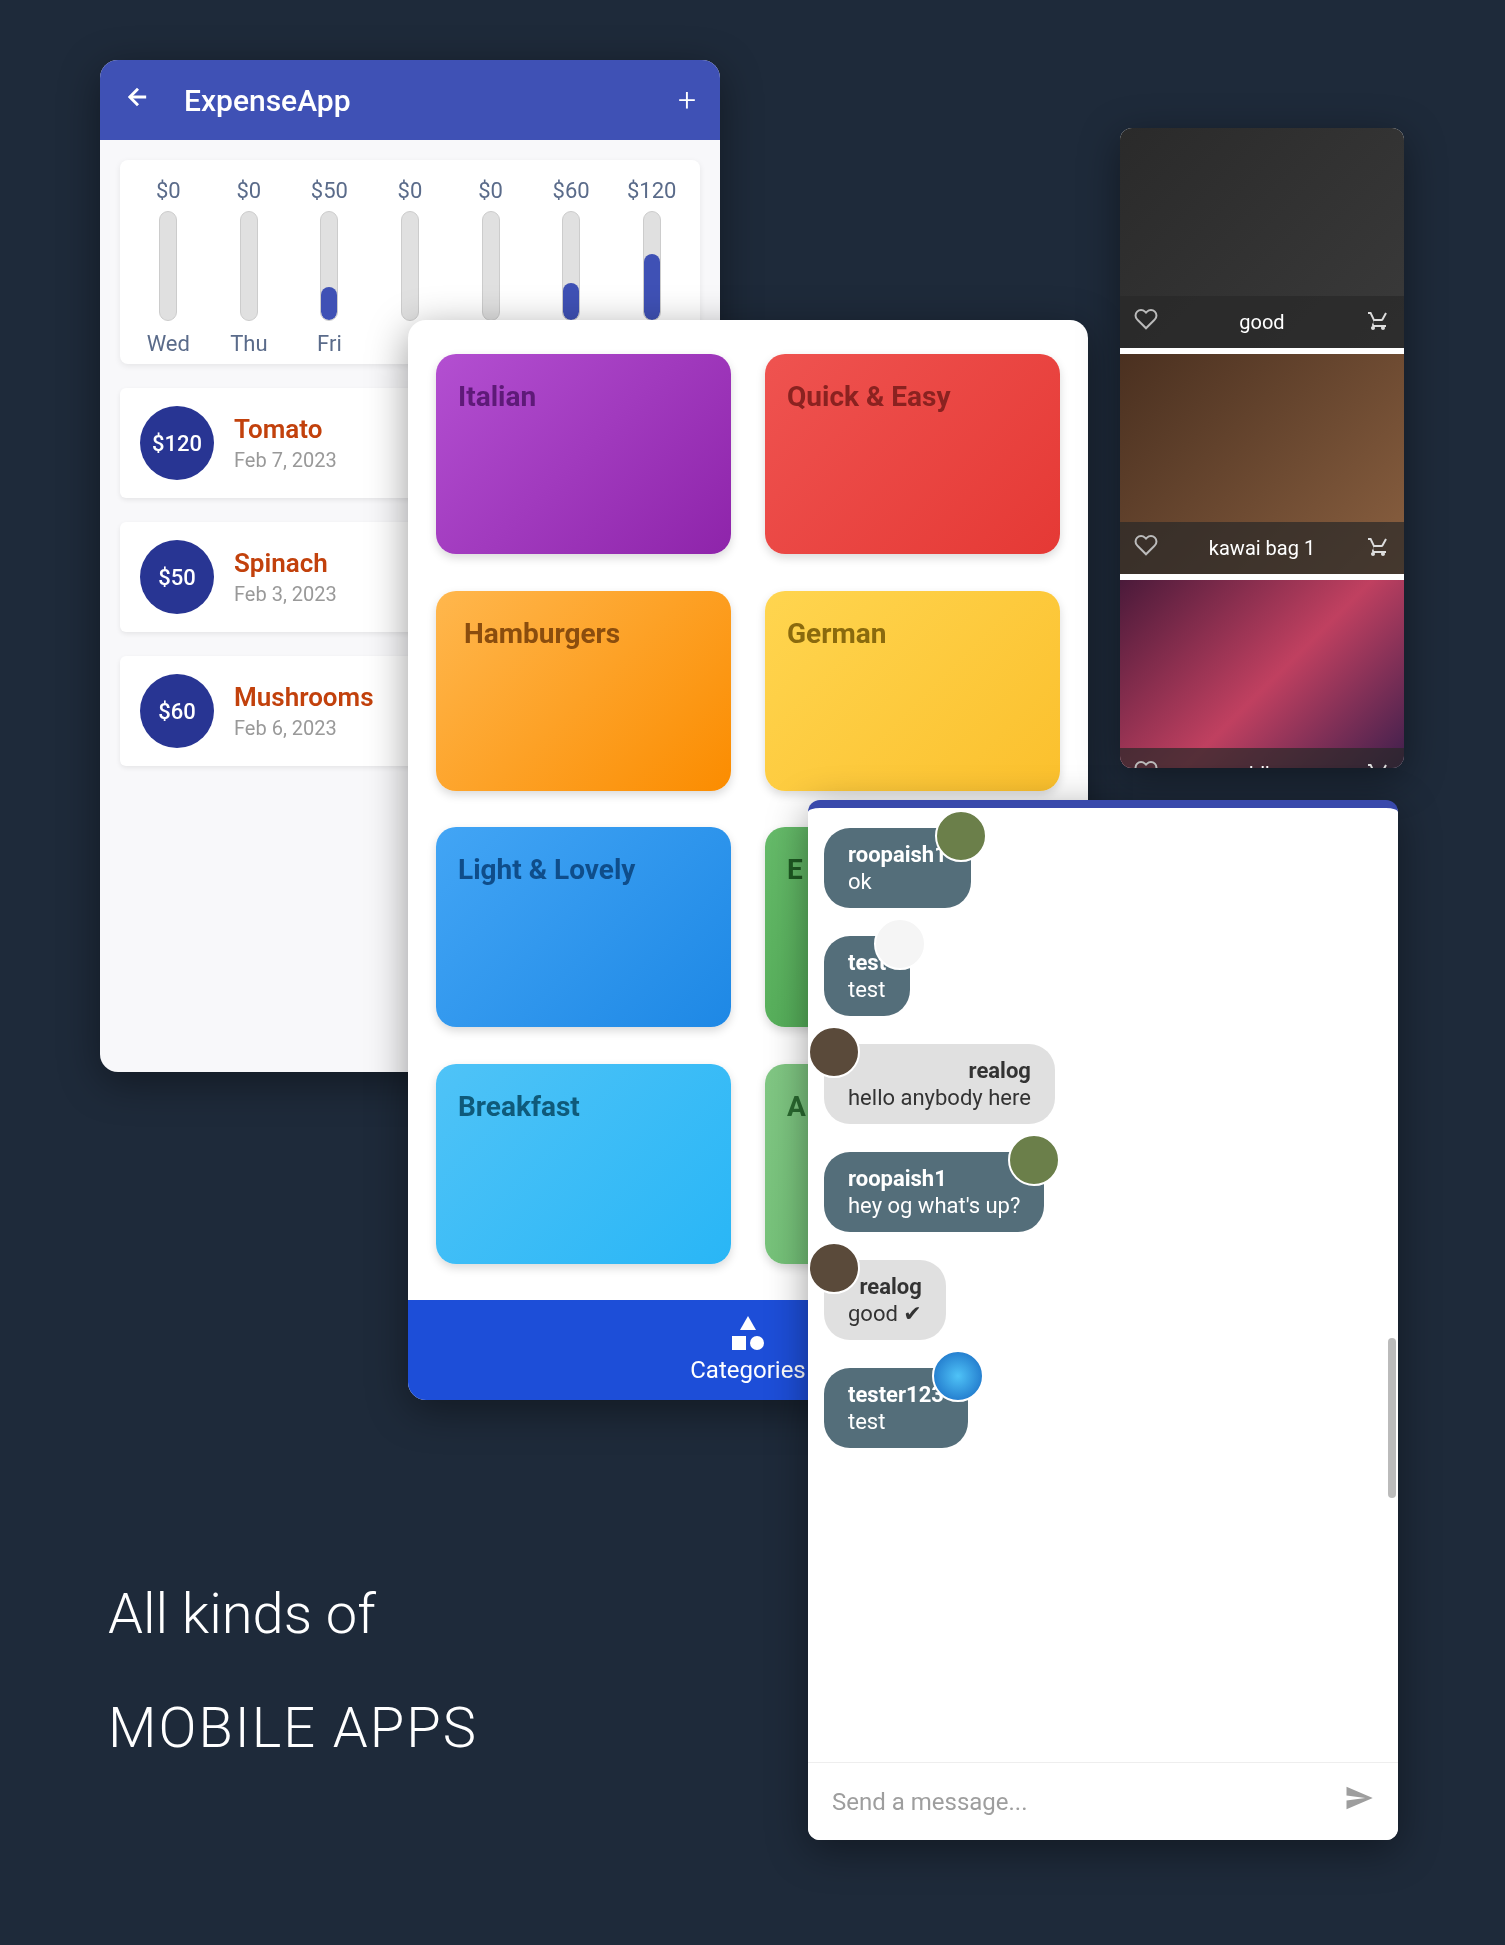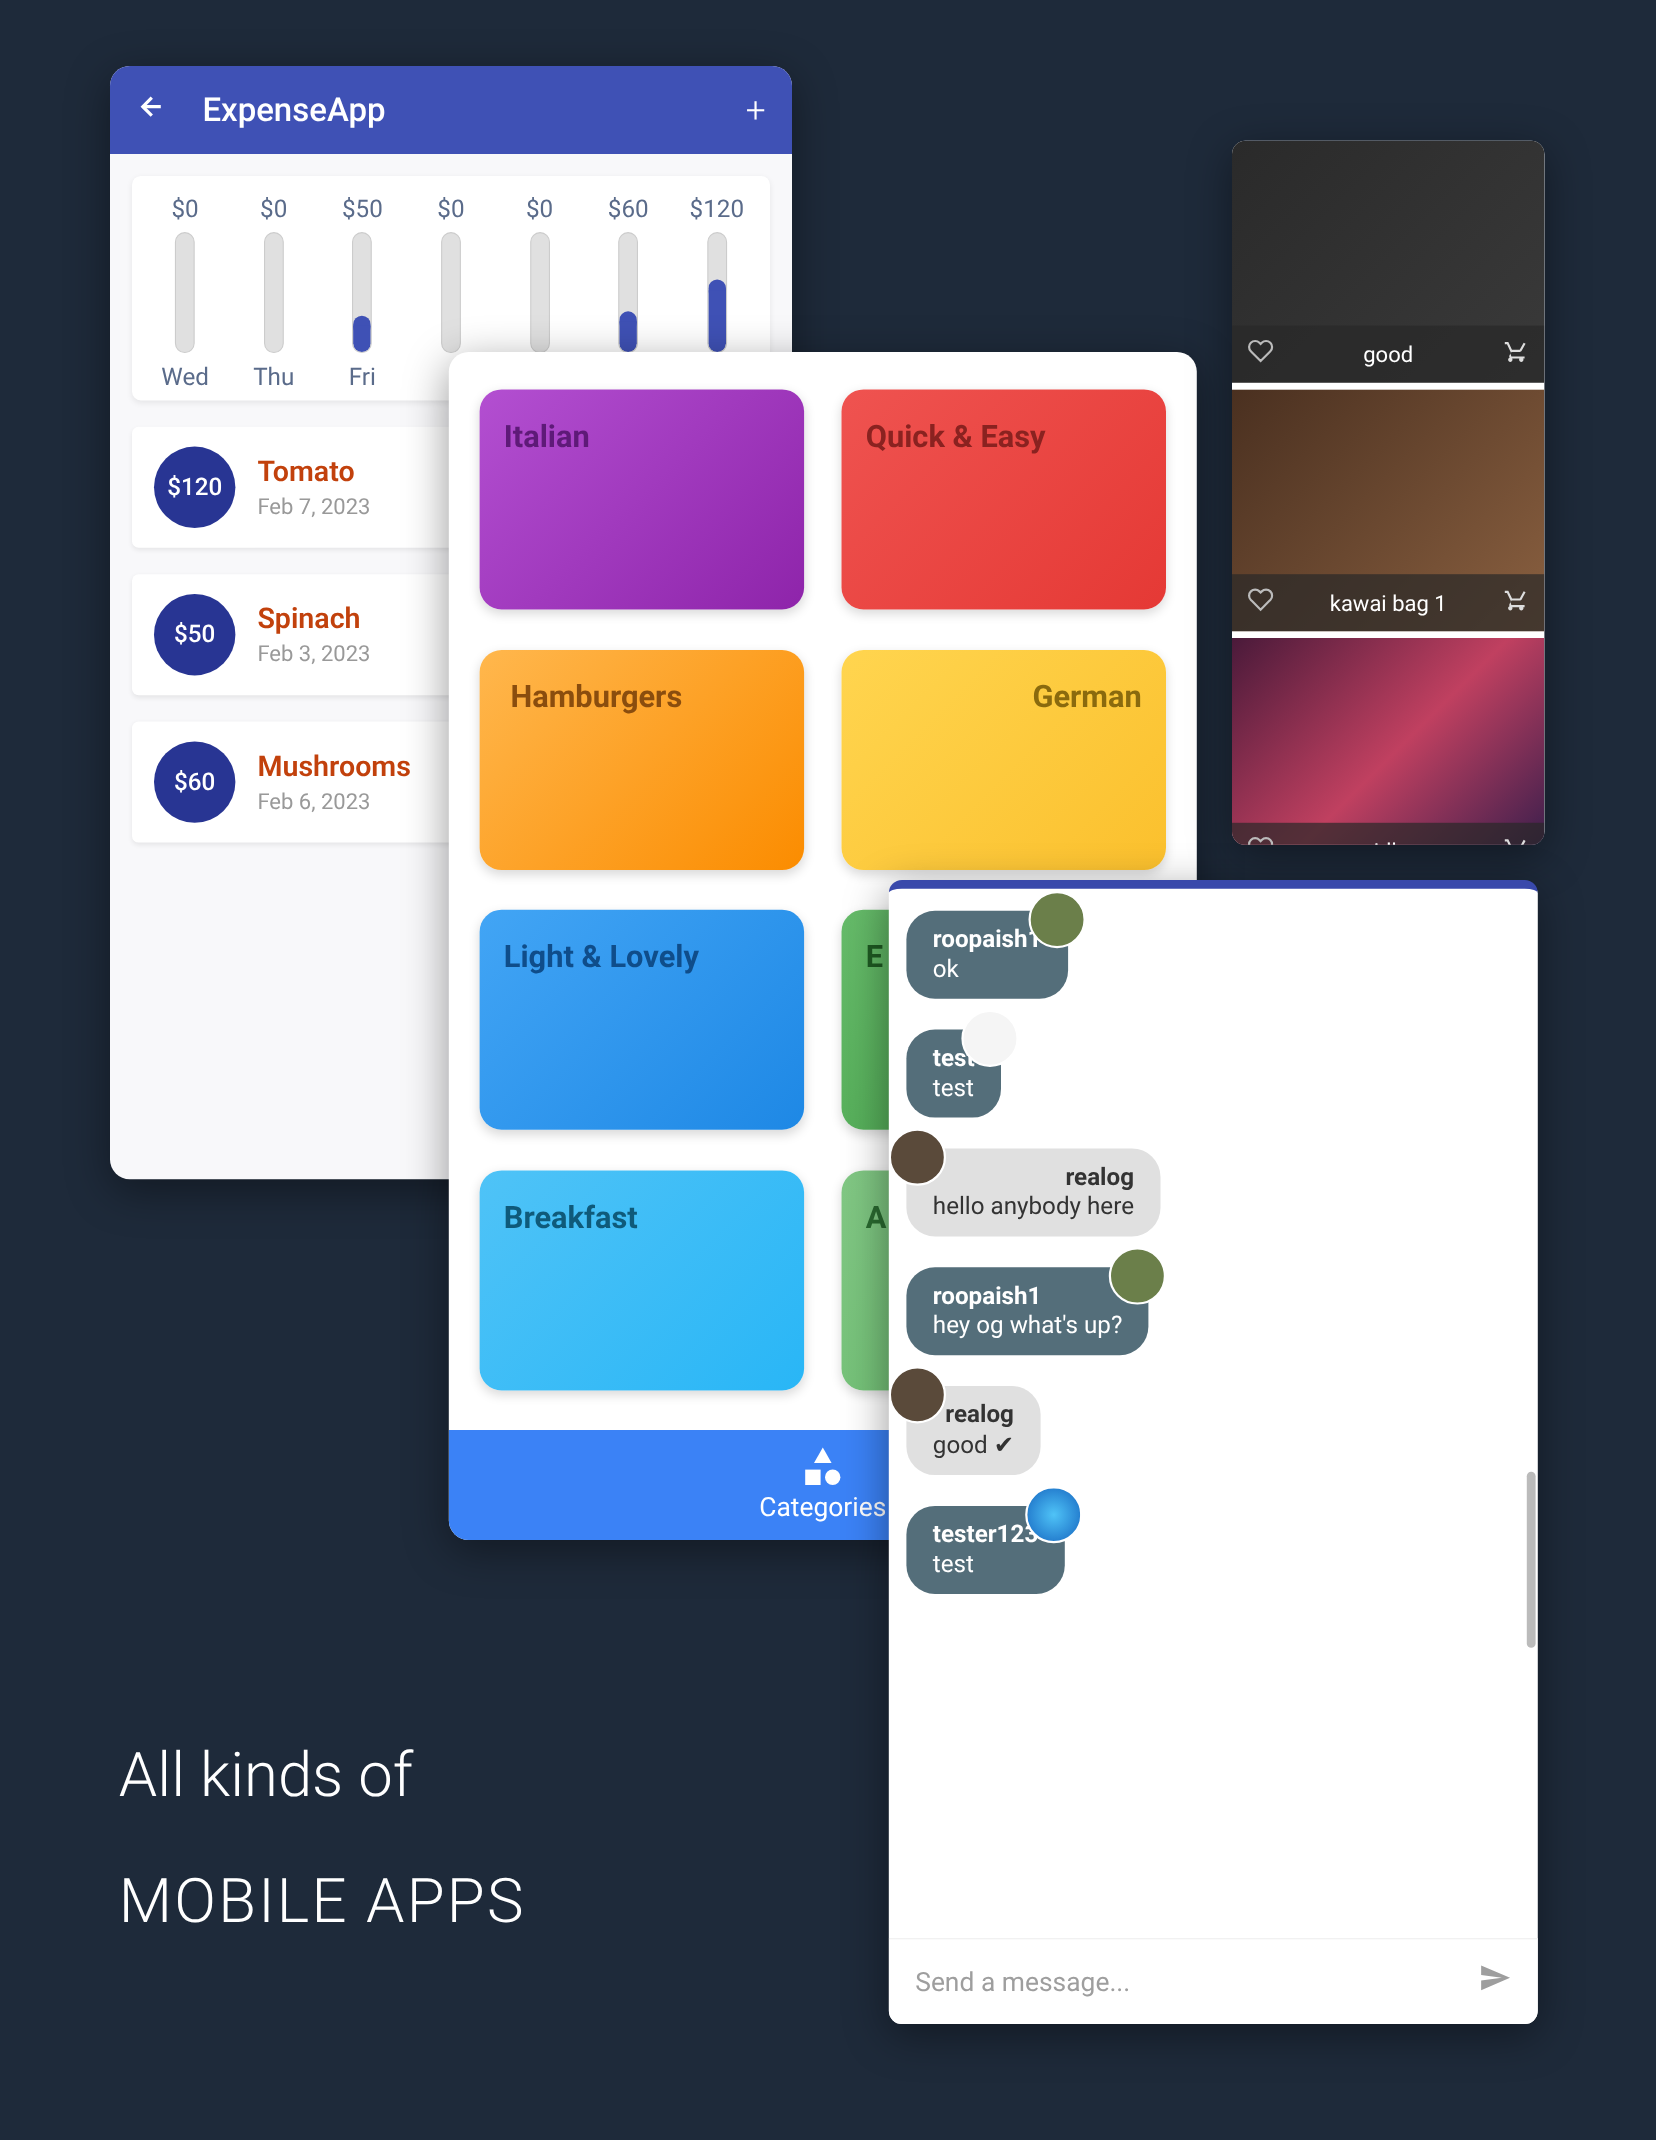--- a/index.html
+++ b/index.html
@@ -35,21 +35,21 @@
 .bar-day { color:#5a6b8a; font-size:22px; margin-top:10px; }
 .expense-item { background:#fff; border-radius:6px; box-shadow:0 2px 5px rgba(0,0,0,0.08); margin-top:24px; padding:18px 20px; display:flex; align-items:center; gap:20px; }
 .expense-badge { background:#283593; color:#fff; width:74px; height:74px; border-radius:50%; display:flex; align-items:center; justify-content:center; font-size:22px; font-weight:500; }
 .expense-name { font-size:26px; font-weight:600; color:#c2410c; }
 .expense-date { font-size:20px; color:#999; margin-top:4px; }
 
 
 .categories-app { top: 320px; left: 408px; width: 680px; height: 1080px; }
 .cat-body { padding: 34px 28px; display:grid; grid-template-columns:1fr 1fr; gap:34px; height:calc(100% - 100px); overflow:hidden; }
 .cat-tile { border-radius:20px; padding:26px 22px; font-size:28px; font-weight:700; height:200px; box-shadow:0 4px 10px rgba(0,0,0,0.15); }
-.cat-footer { background:#3b82f6; color:#fff; height:100px; display:flex; flex-direction:column; align-items:center; justify-content:center; gap:4px; position:absolute; bottom:0; left:0; right:0; }
+.cat-footer { background:#1d4ed8; color:#fff; height:100px; display:flex; flex-direction:column; align-items:center; justify-content:center; gap:4px; position:absolute; bottom:0; left:0; right:0; }
 .cat-footer-label { font-size:24px; }
 .shapes-icon { width:36px; height:36px; position:relative; }
 .shapes-icon .tri { position:absolute; top:0; left:10px; width:0; height:0; border-left:8px solid transparent; border-right:8px solid transparent; border-bottom:14px solid #fff; }
 .shapes-icon .sq { position:absolute; bottom:2px; left:2px; width:14px; height:14px; background:#fff; }
 .shapes-icon .cir { position:absolute; bottom:2px; right:2px; width:14px; height:14px; background:#fff; border-radius:50%; }
 
 
 .shop-app { top: 128px; left: 1120px; width: 284px; height: 640px; border-radius:12px; }
 .shop-item { position:relative; height:220px; margin-bottom:6px; overflow:hidden; }
 .shop-img { width:100%; height:100%; }
@@ -166,21 +166,21 @@
         </div>
       </div>
   </div>
 </div>
 
 <div class="phone categories-app">
   <div class="cat-body" id="cat-body">
       <div class="cat-tile" style="background: linear-gradient(135deg, rgb(179, 79, 209), rgb(142, 36, 170)); color: rgb(94, 26, 120);">Italian</div>
       <div class="cat-tile" style="background: linear-gradient(135deg, rgb(239, 83, 80), rgb(229, 57, 53)); color: rgb(138, 34, 32);">Quick &amp; Easy</div>
       <div class="cat-tile" style="background: linear-gradient(135deg, rgb(255, 183, 77), rgb(251, 140, 0)); color: rgb(138, 77, 14); padding-left: 28px;">Hamburgers</div>
-      <div class="cat-tile" style="background: linear-gradient(135deg, rgb(255, 213, 79), rgb(251, 192, 45)); color: rgb(138, 106, 14); text-align: right;">German</div>
+      <div class="cat-tile" style="background: linear-gradient(135deg, rgb(255, 213, 79), rgb(251, 192, 45)); color: rgb(138, 106, 14);">German</div>
       <div class="cat-tile" style="background: linear-gradient(135deg, rgb(66, 165, 245), rgb(30, 136, 229)); color: rgb(15, 77, 138);">Light &amp; Lovely</div>
       <div class="cat-tile" style="background: linear-gradient(135deg, rgb(102, 187, 106), rgb(67, 160, 71)); color: rgb(30, 90, 34);">E</div>
       <div class="cat-tile" style="background: linear-gradient(135deg, rgb(79, 195, 247), rgb(41, 182, 246)); color: rgb(15, 90, 122);">Breakfast</div>
       <div class="cat-tile" style="background: linear-gradient(135deg, rgb(129, 199, 132), rgb(102, 187, 106)); color: rgb(42, 106, 48);">A</div>
     </div>
   <div class="cat-footer">
     <div class="shapes-icon">
       <div class="tri"></div>
         <div class="sq"></div>
         <div class="cir"></div>

